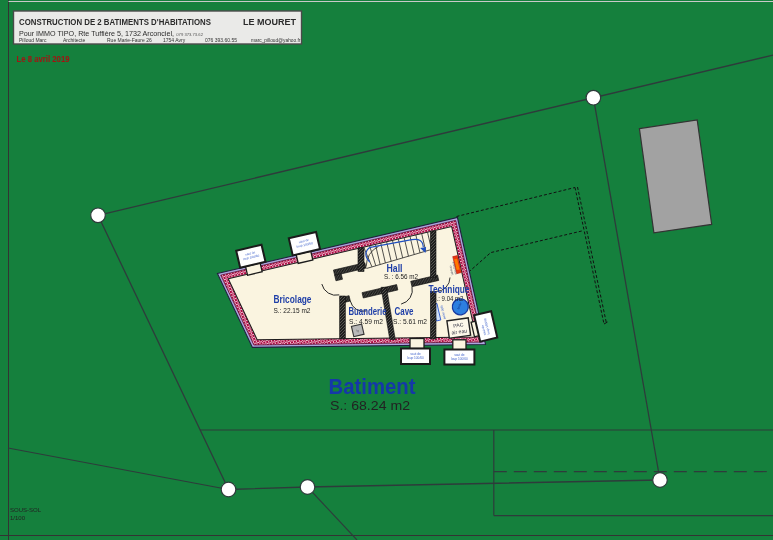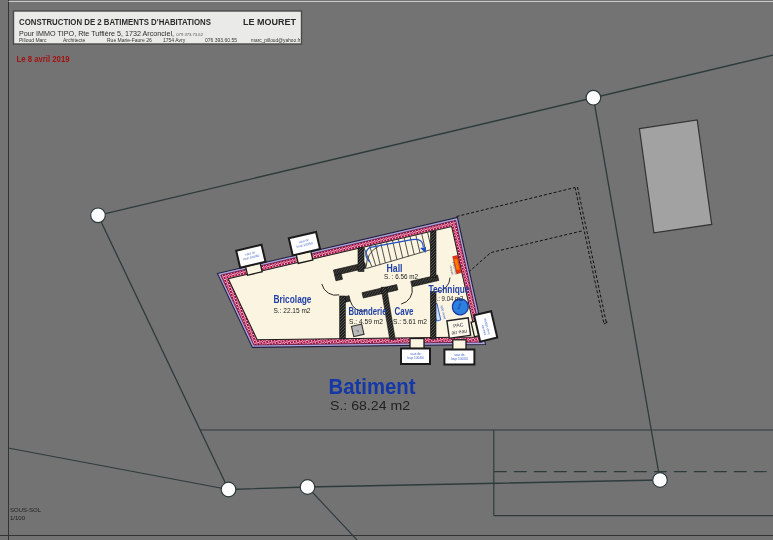--- a/index.html
+++ b/index.html
@@ -1,17 +1,17 @@
 <!DOCTYPE html>
 <html><head>
 <meta charset="utf-8">
 <style>
 html,body{margin:0;padding:0;background:#fff;}
 *{font-family:"Liberation Sans",sans-serif;}
-#page{position:relative;width:773px;height:540px;overflow:hidden;background:#737373;}
+#page{position:relative;width:773px;height:540px;overflow:hidden;background:#15803d;}
 </style>
 </head>
 <body>
 <div id="page">
 <svg width="773" height="540" viewBox="0 0 773 540">
 <defs>
 <pattern id="hatchRed" width="3" height="3" patternUnits="userSpaceOnUse">
   <rect width="3" height="3" fill="#eec3d1"></rect>
   <path d="M0 0L3 3M3 0L0 3" stroke="#ae0843" stroke-width="1.0"></path>
 </pattern>

